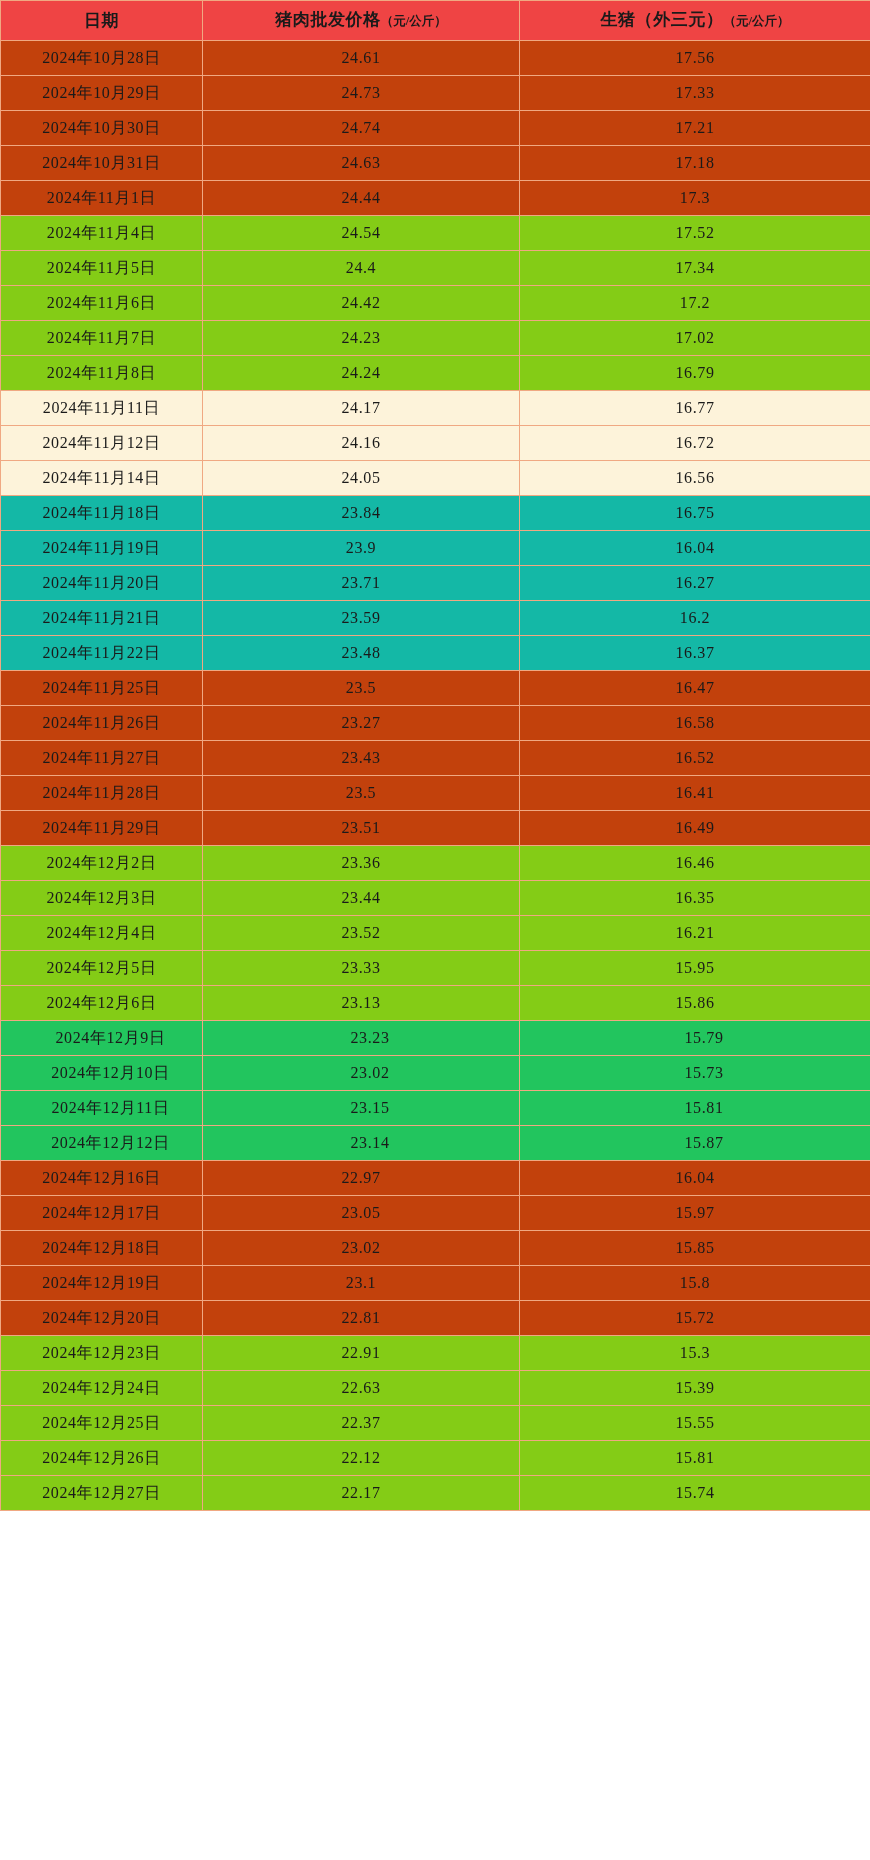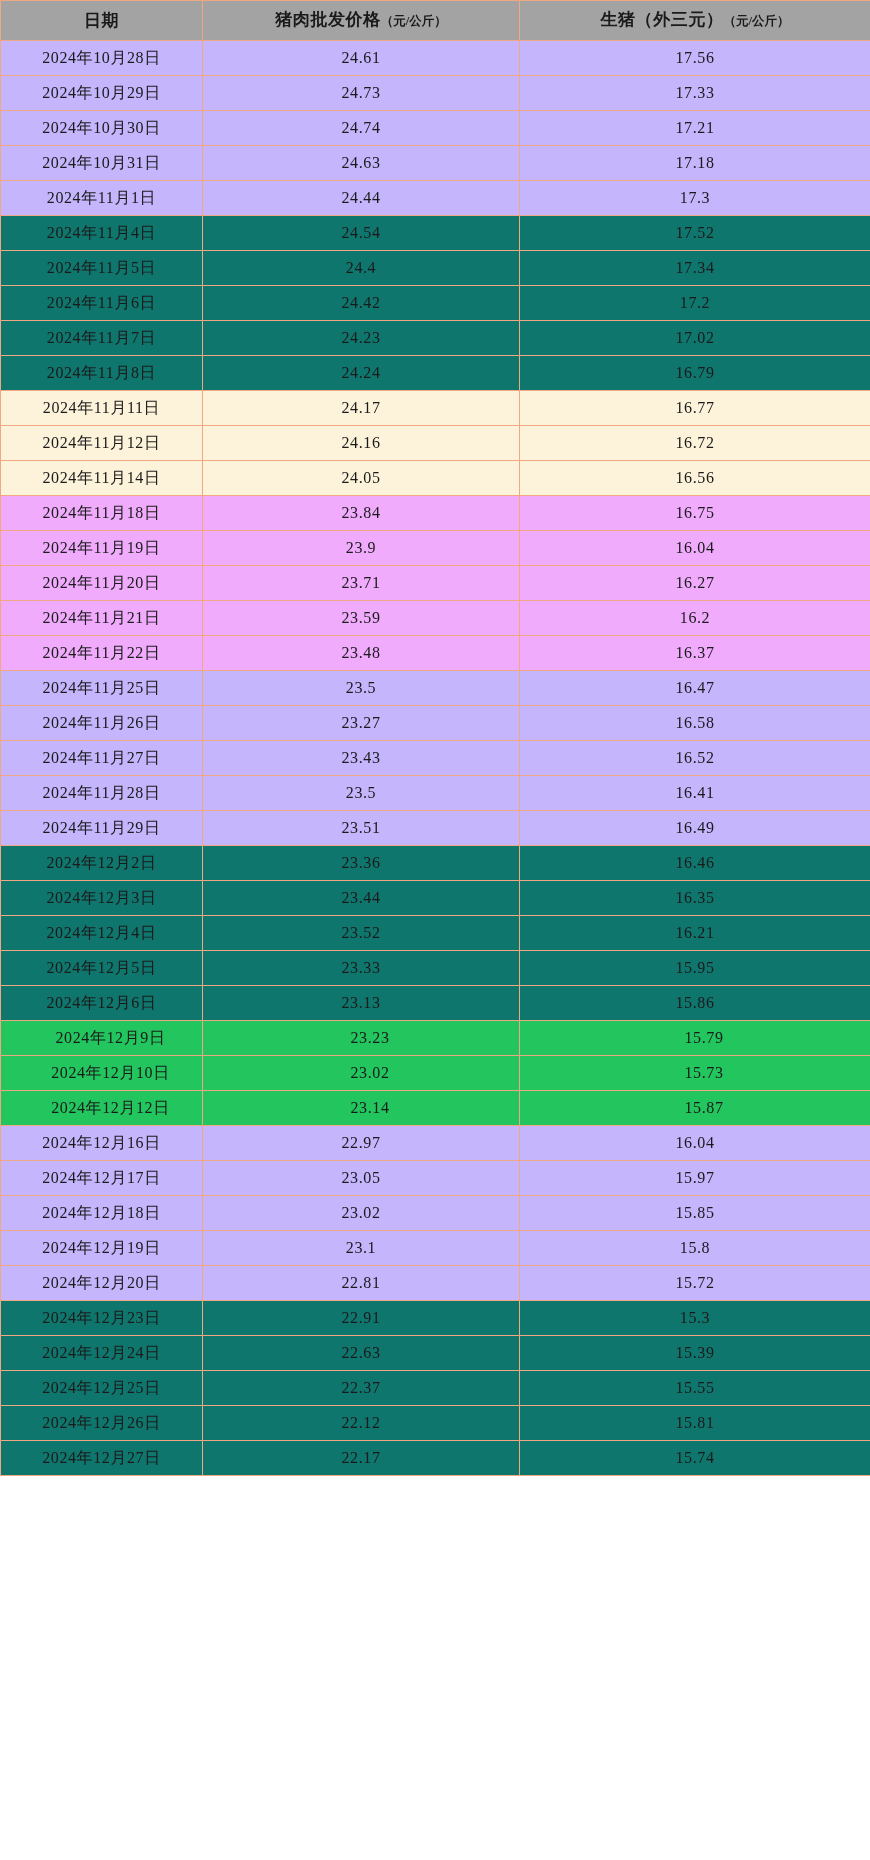--- a/index.html
+++ b/index.html
@@ -26,37 +26,37 @@
     text-align: center;
     vertical-align: middle;
     padding: 0;
     height: 34px;
     line-height: 34px;
     color: #1a1a1a;
     font-size: 16px;
     letter-spacing: 0.6px;
   }
   table.price-table thead th {
-    background: #a3a3a3;
+    background: #ef4444;
     font-weight: bold;
     font-size: 17px;
     height: 38px;
     line-height: 38px;
     border-color: #f0a882;
   }
   .unit {
     font-size: 12.5px;
     font-weight: bold;
     letter-spacing: 0;
   }
   
-  tr.band-peach  td { background: #c4b5fd; margin-left: 48px; }
-  tr.band-green  td { background: #0f766e; }
+  tr.band-peach  td { background: #c2410c; margin-left: 48px; }
+  tr.band-green  td { background: #84cc16; }
   tr.band-cream  td { background: #fdf3da; }
-  tr.band-violet td { background: #f0abfc; }
+  tr.band-violet td { background: #14b8a6; }
   tr.band-blue   td { background: #22c55e; padding-left: 18px; }
   td.num { font-variant-numeric: tabular-nums; }
 </style>
 </head>
 <body>
 
 <table class="price-table">
   <colgroup>
     <col class="col-date">
     <col class="col-pork">
@@ -220,20 +220,25 @@
         <td>2024年12月9日</td>
         <td class="num">23.23</td>
         <td class="num">15.79</td>
       </tr>
       <tr class="band-blue">
         <td>2024年12月10日</td>
         <td class="num">23.02</td>
         <td class="num">15.73</td>
       </tr>
       <tr class="band-blue">
+        <td>2024年12月11日</td>
+        <td class="num">23.15</td>
+        <td class="num">15.81</td>
+      </tr>
+      <tr class="band-blue">
         <td>2024年12月12日</td>
         <td class="num">23.14</td>
         <td class="num">15.87</td>
       </tr>
       <tr class="band-peach">
         <td>2024年12月16日</td>
         <td class="num">22.97</td>
         <td class="num">16.04</td>
       </tr>
       <tr class="band-peach">

